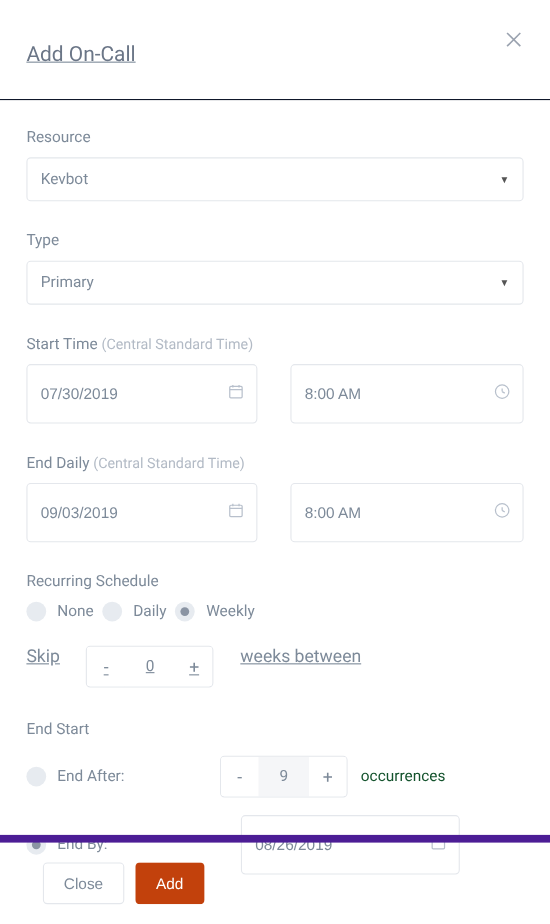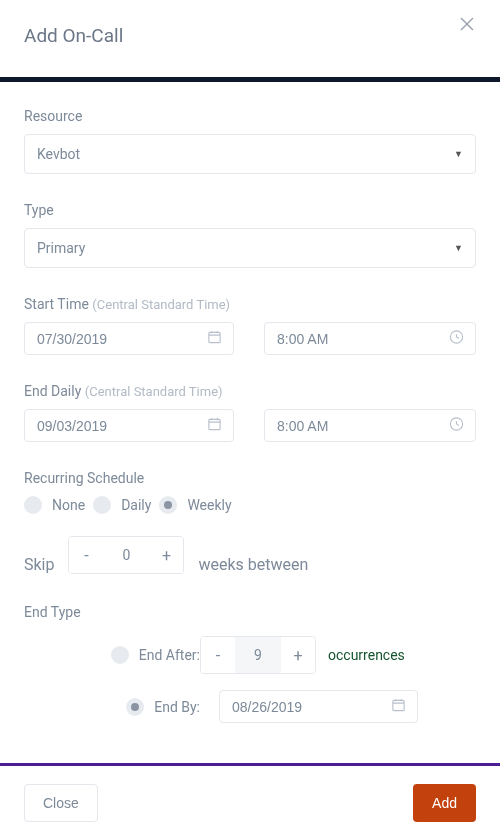--- a/index.html
+++ b/index.html
@@ -9,25 +9,26 @@
     }
     body {
       font-family: -apple-system, BlinkMacSystemFont, "Segoe UI", Roboto, sans-serif;
       color: #7d8a99;
       background: #fff;
       width: 500px;
       height: 840px;
       position: relative;
     }
     .modal-header {
-      padding: 24px 24px 30px 24px;
-      border-bottom: 5px solid #0f172a;
+      padding: 37px 24px 30px 24px;
+      border-bottom: 1px solid #0f172a;
       display: flex;
       justify-content: space-between;
       align-items: flex-start;
+      text-decoration: underline;
     }
     .modal-title {
       font-size: 19px;
       font-weight: 400;
       color: #6b7687;
     }
     .close-btn {
       cursor: pointer;
       color: #9aa2af;
       font-size: 18px;
@@ -87,21 +88,21 @@
       flex: 1;
     }
     .input-control {
       width: 100%;
       border: 1px solid #e4e7ec;
       border-radius: 4px;
       padding: 10px 12px;
       font-size: 14px;
       color: #7d8a99;
       background: #fff;
-      height: 33px;
+      height: 54px;
     }
     .input-icon {
       position: absolute;
       right: 12px;
       top: 50%;
       transform: translateY(-50%);
       color: #b8c0cc;
       pointer-events: none;
     }
     .radio-row {
@@ -132,23 +133,24 @@
       background: #8a94a3;
       top: 5px;
       left: 5px;
     }
     .radio-label {
       font-size: 14px;
       color: #7d8a99;
     }
     .skip-row {
       display: flex;
-      align-items: flex-end;
-      gap: 14px;
+      align-items: flex-start;
+      gap: 24px;
       margin-top: 22px;
+      text-decoration: underline;
     }
     .stepper {
       display: flex;
       border: 1px solid #e4e7ec;
       border-radius: 4px;
       overflow: hidden;
       height: 38px;
     }
     .step-btn {
       width: 34px;
@@ -183,45 +185,44 @@
     .endafter-row {
       display: flex;
       align-items: center;
       margin-bottom: 16px;
     }
     .endafter-radio-col {
       display: flex;
       align-items: center;
       gap: 12px;
       width: 176px;
-      justify-content: flex-end;
     }
     .endafter-stepper-wrap {
       display: flex;
       align-items: center;
       gap: 12px;
     }
     .occurrences-label {
       font-size: 14px;
       color: #14532d;
     }
     .endby-date-wrap {
       position: relative;
       width: 218px;
       padding-left: 19px;
     }
     .modal-footer {
       position: absolute;
       bottom: 0;
       left: 0;
       right: 0;
-      border-top: 3px solid #4c1d95;
-      padding: 18px 24px;
-      display: flex;
-      justify-content: space-between;
+      border-top: 7px solid #4c1d95;
+      padding: 18px 39px;
+      display: flex;
+      justify-content: flex-start;
       gap: 10px;
     }
     .btn {
       border-radius: 4px;
       padding: 10px 18px;
       font-size: 14px;
       cursor: pointer;
       border: 1px solid transparent;
     }
     .btn-secondary {
@@ -355,21 +356,21 @@
       <div class="stepper">
         <div class="step-btn">-</div>
         <div class="step-val">0</div>
         <div class="step-btn">+</div>
       </div>
       <span>weeks between</span>
     </div>
   </div>
 
   <div class="endafter-section">
-    <div class="endafter-title">End Type</div>
+    <div class="endafter-title">End Start</div>
 
     <div class="endafter-row">
       <div class="endafter-radio-col">
         <div class="radio-item">
           <div class="radio-dot"></div>
           <span class="radio-label">End After:</span>
         </div>
       </div>
       <div class="endafter-stepper-wrap">
         <div class="stepper">

